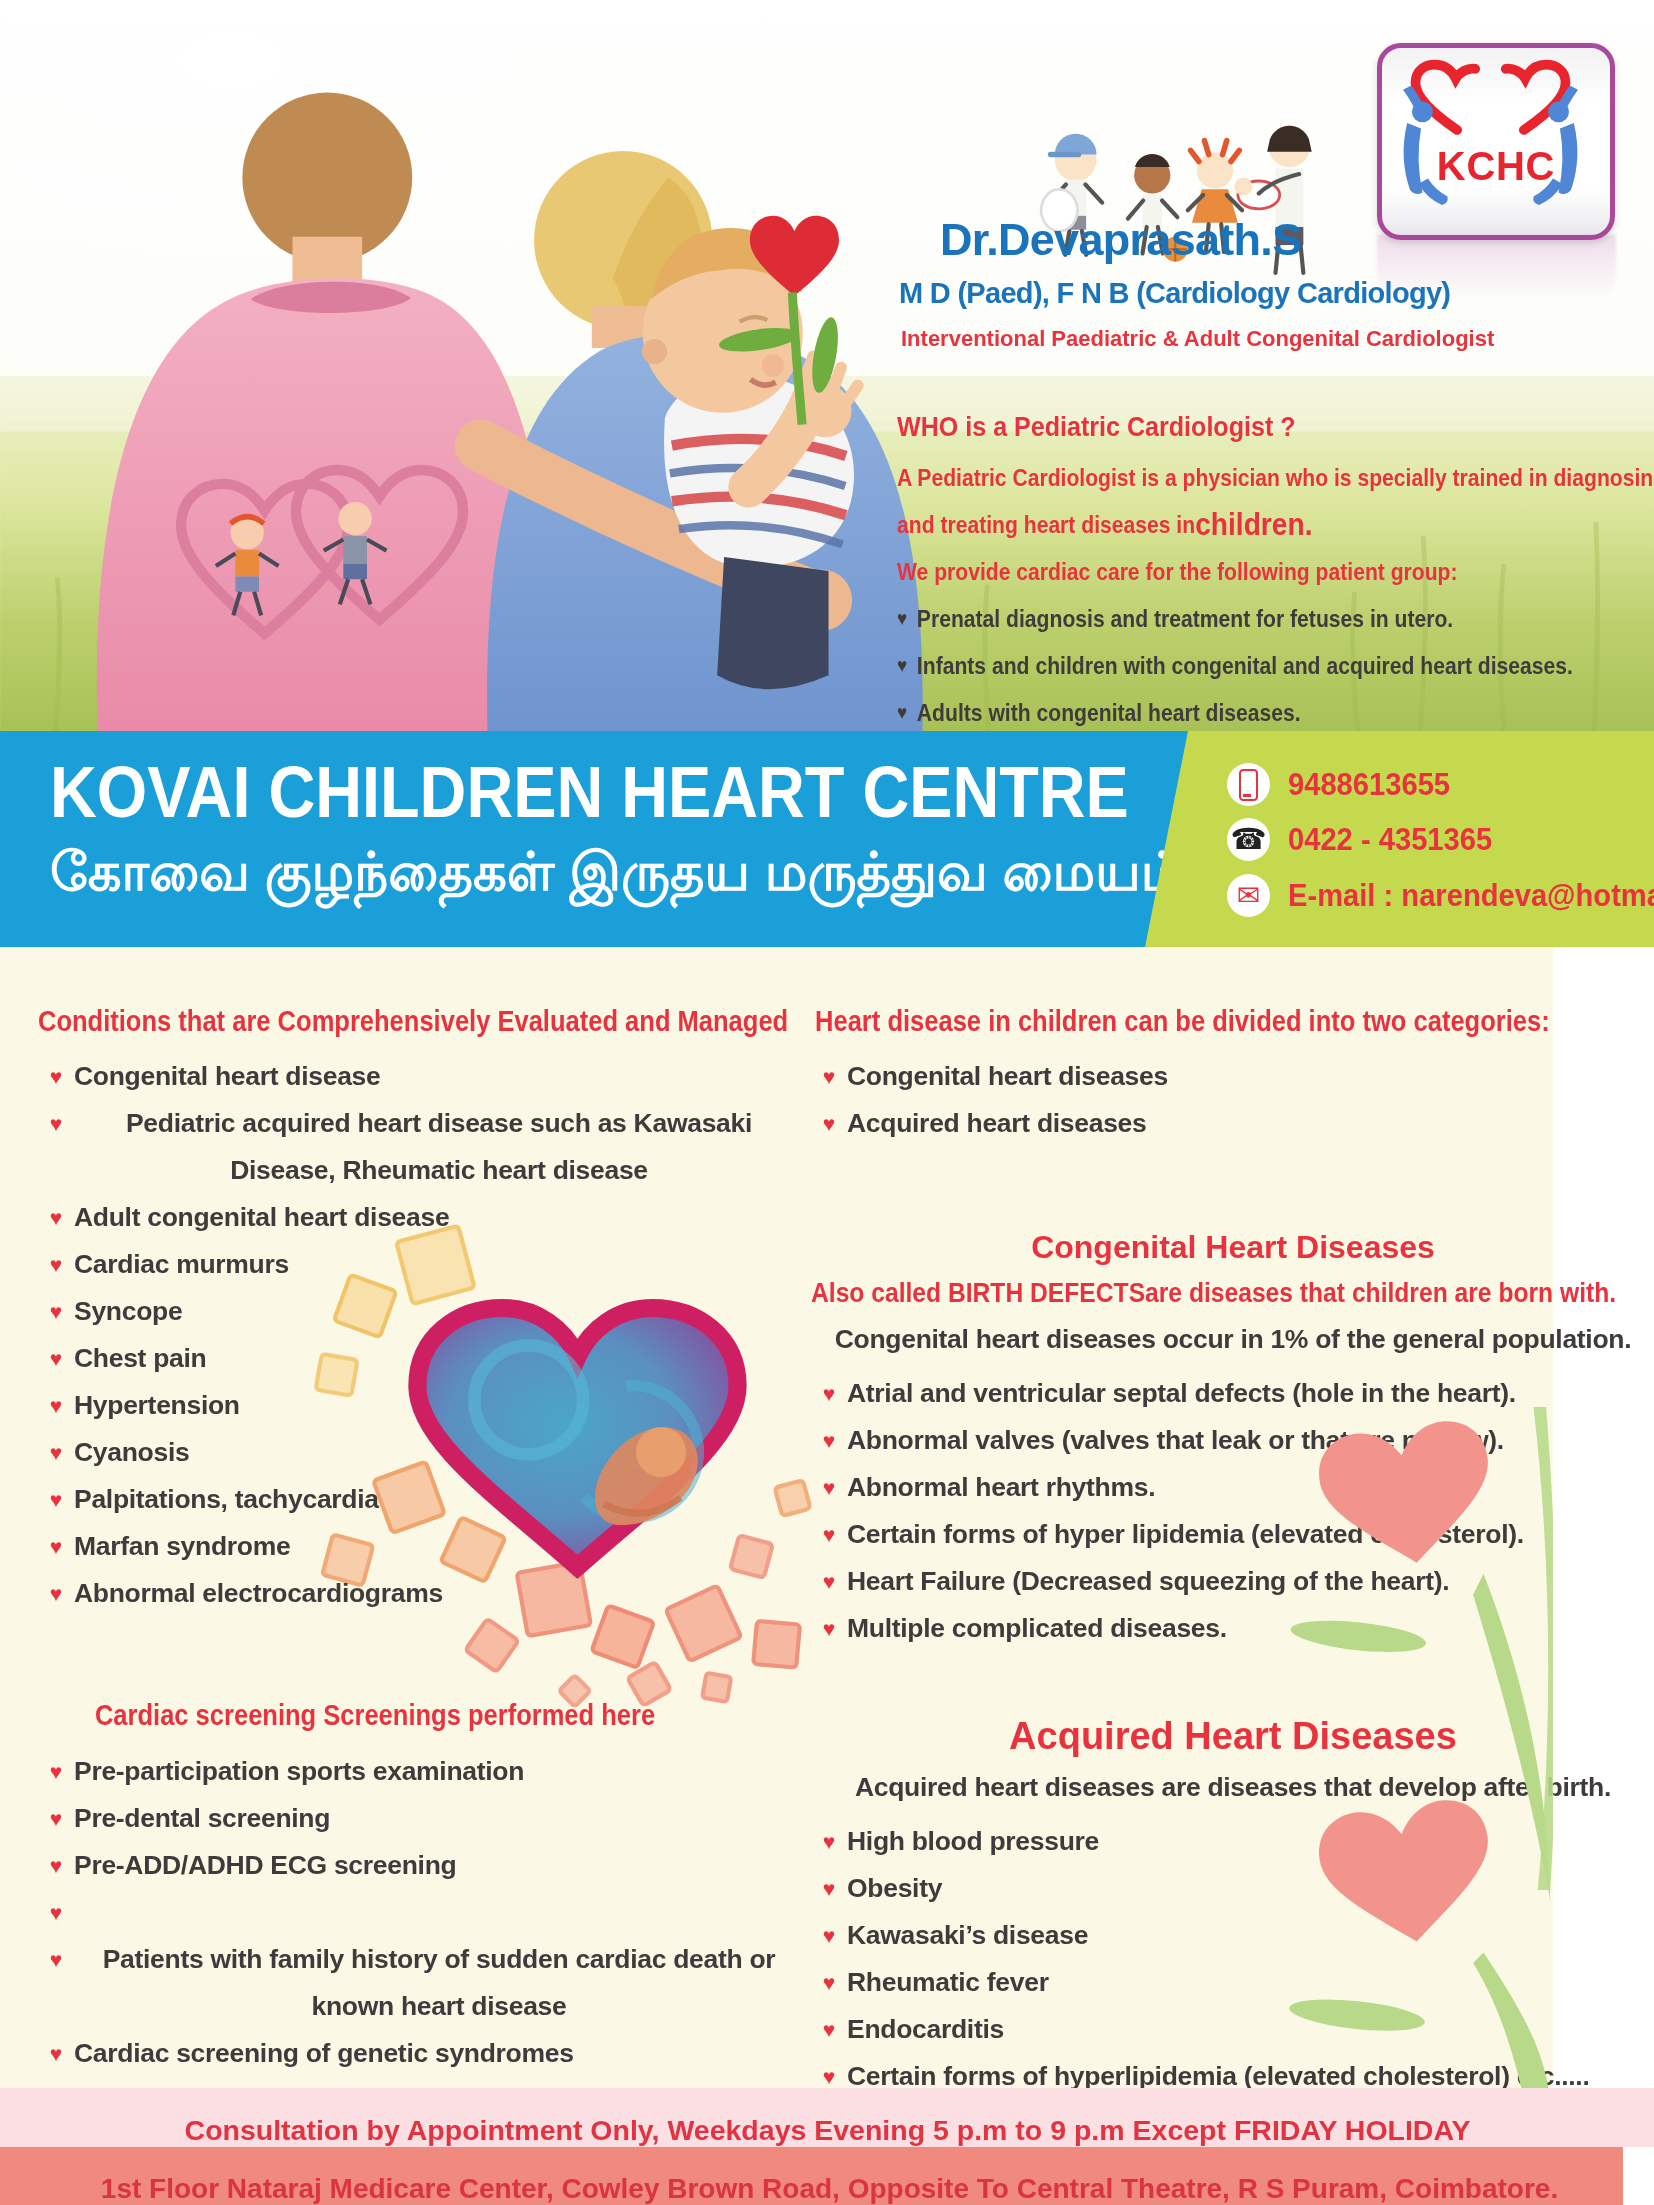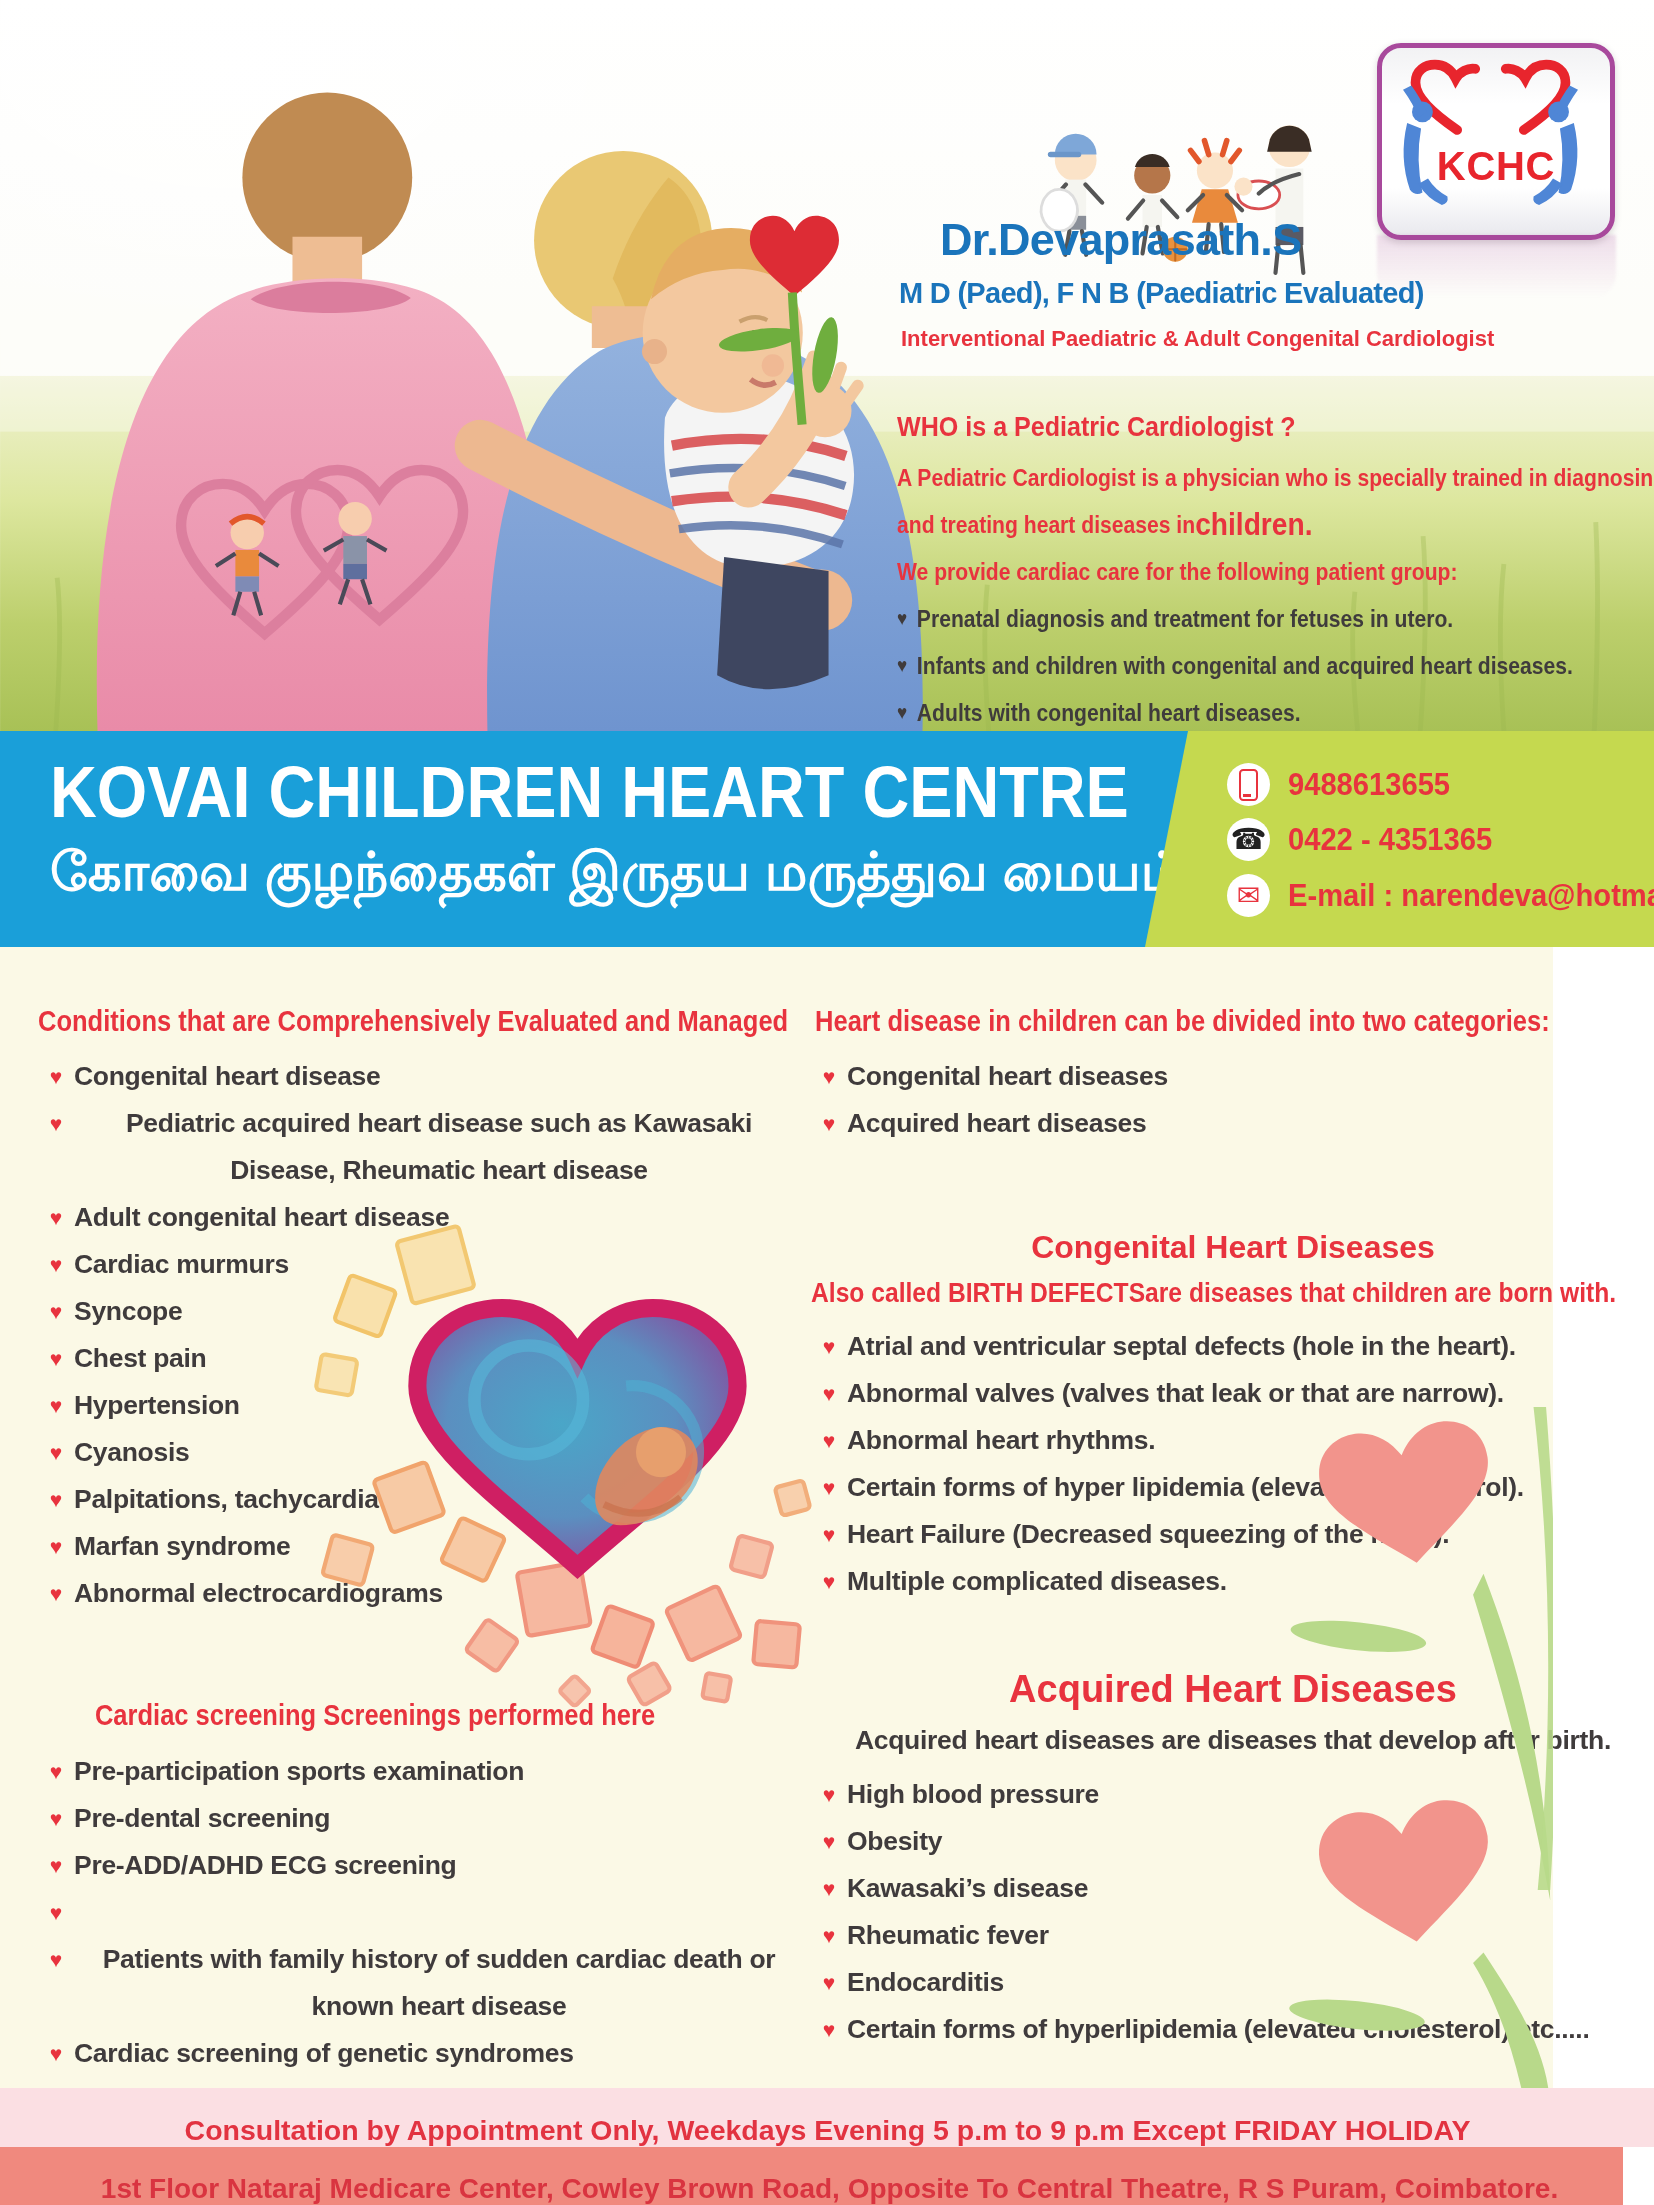--- a/index.html
+++ b/index.html
@@ -246,21 +246,21 @@
         <path d="M282,60 q-16,22 -22,40 l-12,-8 q10,-22 22,-38 Z"></path>
         <path d="M276,108 q12,50 -4,96 q-8,10 -18,4 q10,-48 2,-92 Z"></path>
         <path d="M260,196 q-14,22 -34,30 q-10,-2 -8,-12 q18,-10 28,-26 Z"></path>
       </g>
     </svg>
     <div class="logo-text">KCHC</div>
   </div>
   <div class="abs logo-reflection"></div>
 
   <div class="abs doctor-name">Dr.Devaprasath.S</div>
-  <div class="abs doctor-credentials">M D (Paed), F N B (Paediatric Evaluated)</div>
+  <div class="abs doctor-credentials">M D (Paed), F N B (Cardiology Cardiology)</div>
   <div class="abs doctor-title">Interventional Paediatric &amp; Adult Congenital Cardiologist</div>
 
   <div class="abs who">
     <div class="who-row who-heading">WHO is a Pediatric Cardiologist ?</div>
     <div class="who-row who-para">A Pediatric Cardiologist is a physician who is specially trained in diagnosing</div>
     <div class="who-row who-para">
       <span>and treating heart diseases in </span>
       <span class="who-emph">children.</span>
     </div>
     <div class="who-row who-para">We provide cardiac care for the following patient group:</div>
@@ -433,20 +433,21 @@
       </div>
         <div class="li">
         <span class="hb">♥</span>
         <span class="lt">Acquired heart diseases</span>
       </div>
       </div>
 
     <div class="congenital">
       <div class="sub-head">Congenital Heart Diseases</div>
       <div class="sec-sub">Also called BIRTH DEFECTSare diseases that children are born with.</div>
+      <p class="para">Congenital heart diseases occur in 1% of the general population.</p>
       <div class="list tight">
           <div class="li">
           <span class="hb">♥</span>
           <span class="lt">Atrial and ventricular septal defects (hole in the heart).</span>
         </div>
           <div class="li">
           <span class="hb">♥</span>
           <span class="lt">Abnormal valves (valves that leak or that are narrow).</span>
         </div>
           <div class="li">

